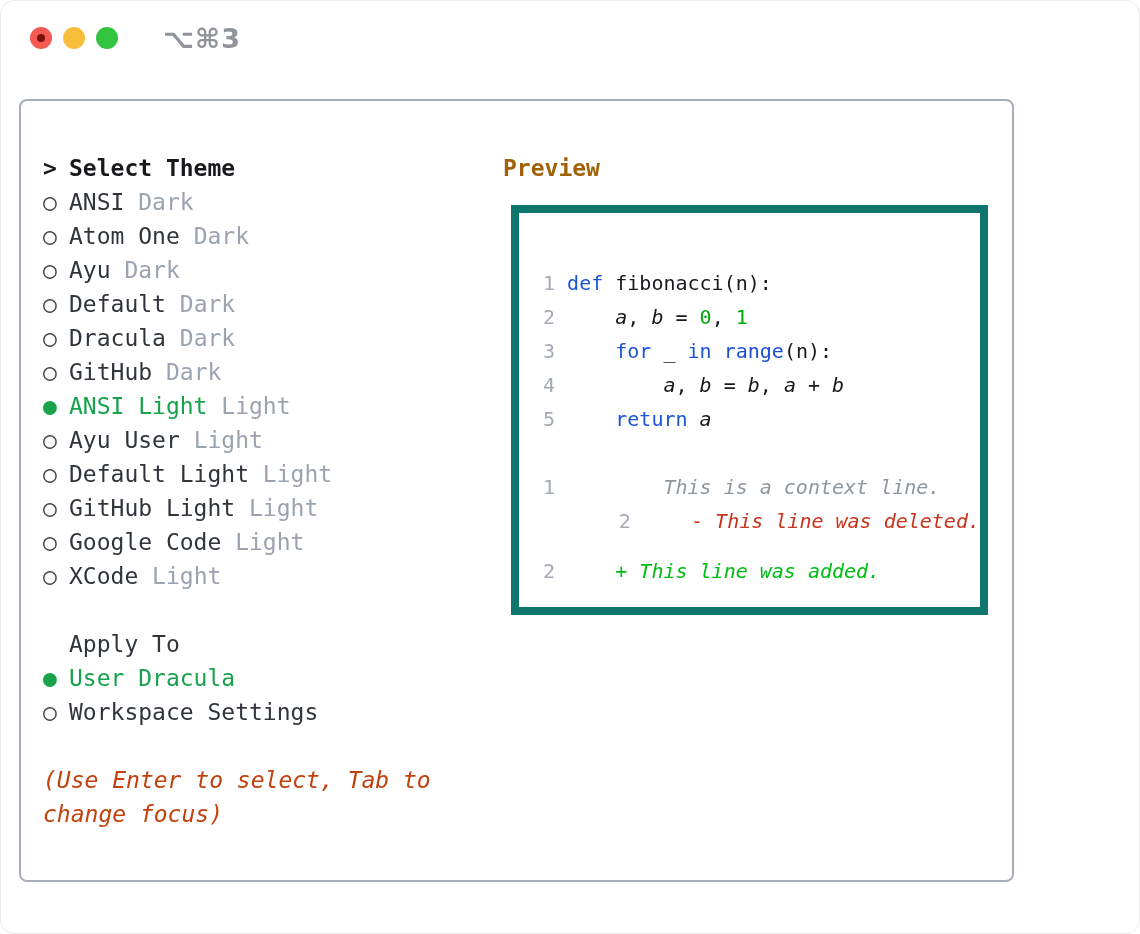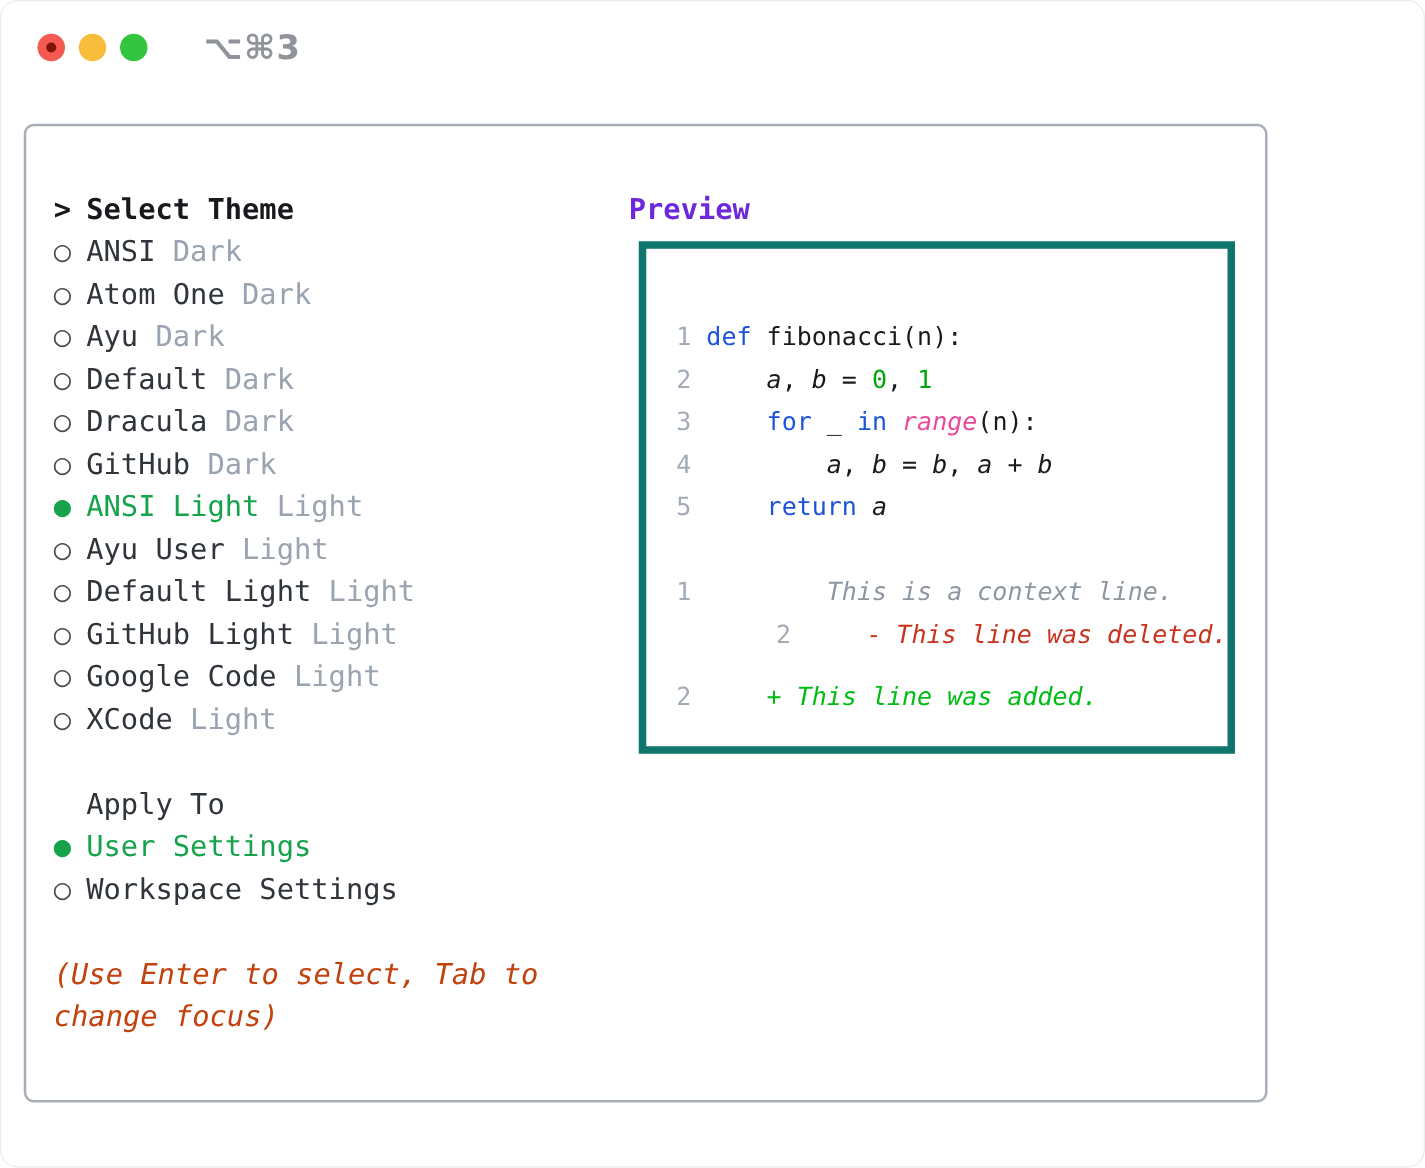--- a/index.html
+++ b/index.html
@@ -35,30 +35,30 @@
   .marker { width:26px; flex:0 0 26px; color:#474c54; }
   .row.selected, .row.selected .marker { color:#17a34b; }
   .hdr { font-weight:700; color:#17191d; }
   .hdr .marker { color:#17191d; font-weight:700; }
   .variant { color:#9aa3b0; }
   .spacer { height:34px; }
   .help { color:#c2410c; font-style:italic; height:34px; line-height:34px; white-space:pre; }
 
   
   .preview-title { position:absolute; left:482px; top:50px; height:34px; line-height:34px;
-                   font-size:23px; font-weight:700; color:#6d28d9; }
+                   font-size:23px; font-weight:700; color:#a16207; }
   .preview-box {
-    position:absolute; left:490px; top:92px; width:477px; height:410px;
-    border:6px solid #0f766e; background:#fff; padding:53px 0 0 24px; overflow:hidden;
+    position:absolute; left:490px; top:104px; width:477px; height:410px;
+    border:8px solid #0f766e; background:#fff; padding:53px 0 0 24px; overflow:hidden;
   }
   .pline { font-family:"DejaVu Sans Mono","Liberation Mono",monospace;
            font-size:20px; line-height:34px; height:34px; white-space:pre; color:#17191d; }
   .ln { color:#a3abb5; }
   .tok-keyword  { color:#1c54d7; }
-  .tok-function { color:#ec4899; font-style:italic; }
+  .tok-function { color:#1d4ed8; }
   .tok-number   { color:#00a70a; }
   .tok-variable { font-style:italic; }
   .tok-plain    { }
   .diff-context { color:#8e979f; }
   .diff-deleted { color:#c9331d;text-align:right; }
   .diff-added   { color:#00bd13;margin-top:16px; }
   .diff-text    { font-style:italic; }
 </style>
 </head>
 <body>
@@ -94,21 +94,21 @@
           <div class="row"><span class="marker">○</span><span>XCode</span><span class="variant"> Light</span></div>
         </div>
 
       <div class="spacer"></div>
 
       <div class="row">
         <span class="marker"></span><span>Apply To</span>
       </div>
 
       <div>
-          <div class="row selected"><span class="marker">●</span><span>User Settings</span></div>
+          <div class="row selected"><span class="marker">●</span><span>User Dracula</span></div>
           <div class="row"><span class="marker">○</span><span>Workspace Settings</span></div>
         </div>
 
       <div class="spacer"></div>
 
       <div>
           <div class="help">(Use Enter to select, Tab to</div>
           <div class="help">change focus)</div>
         </div>
     </div>

